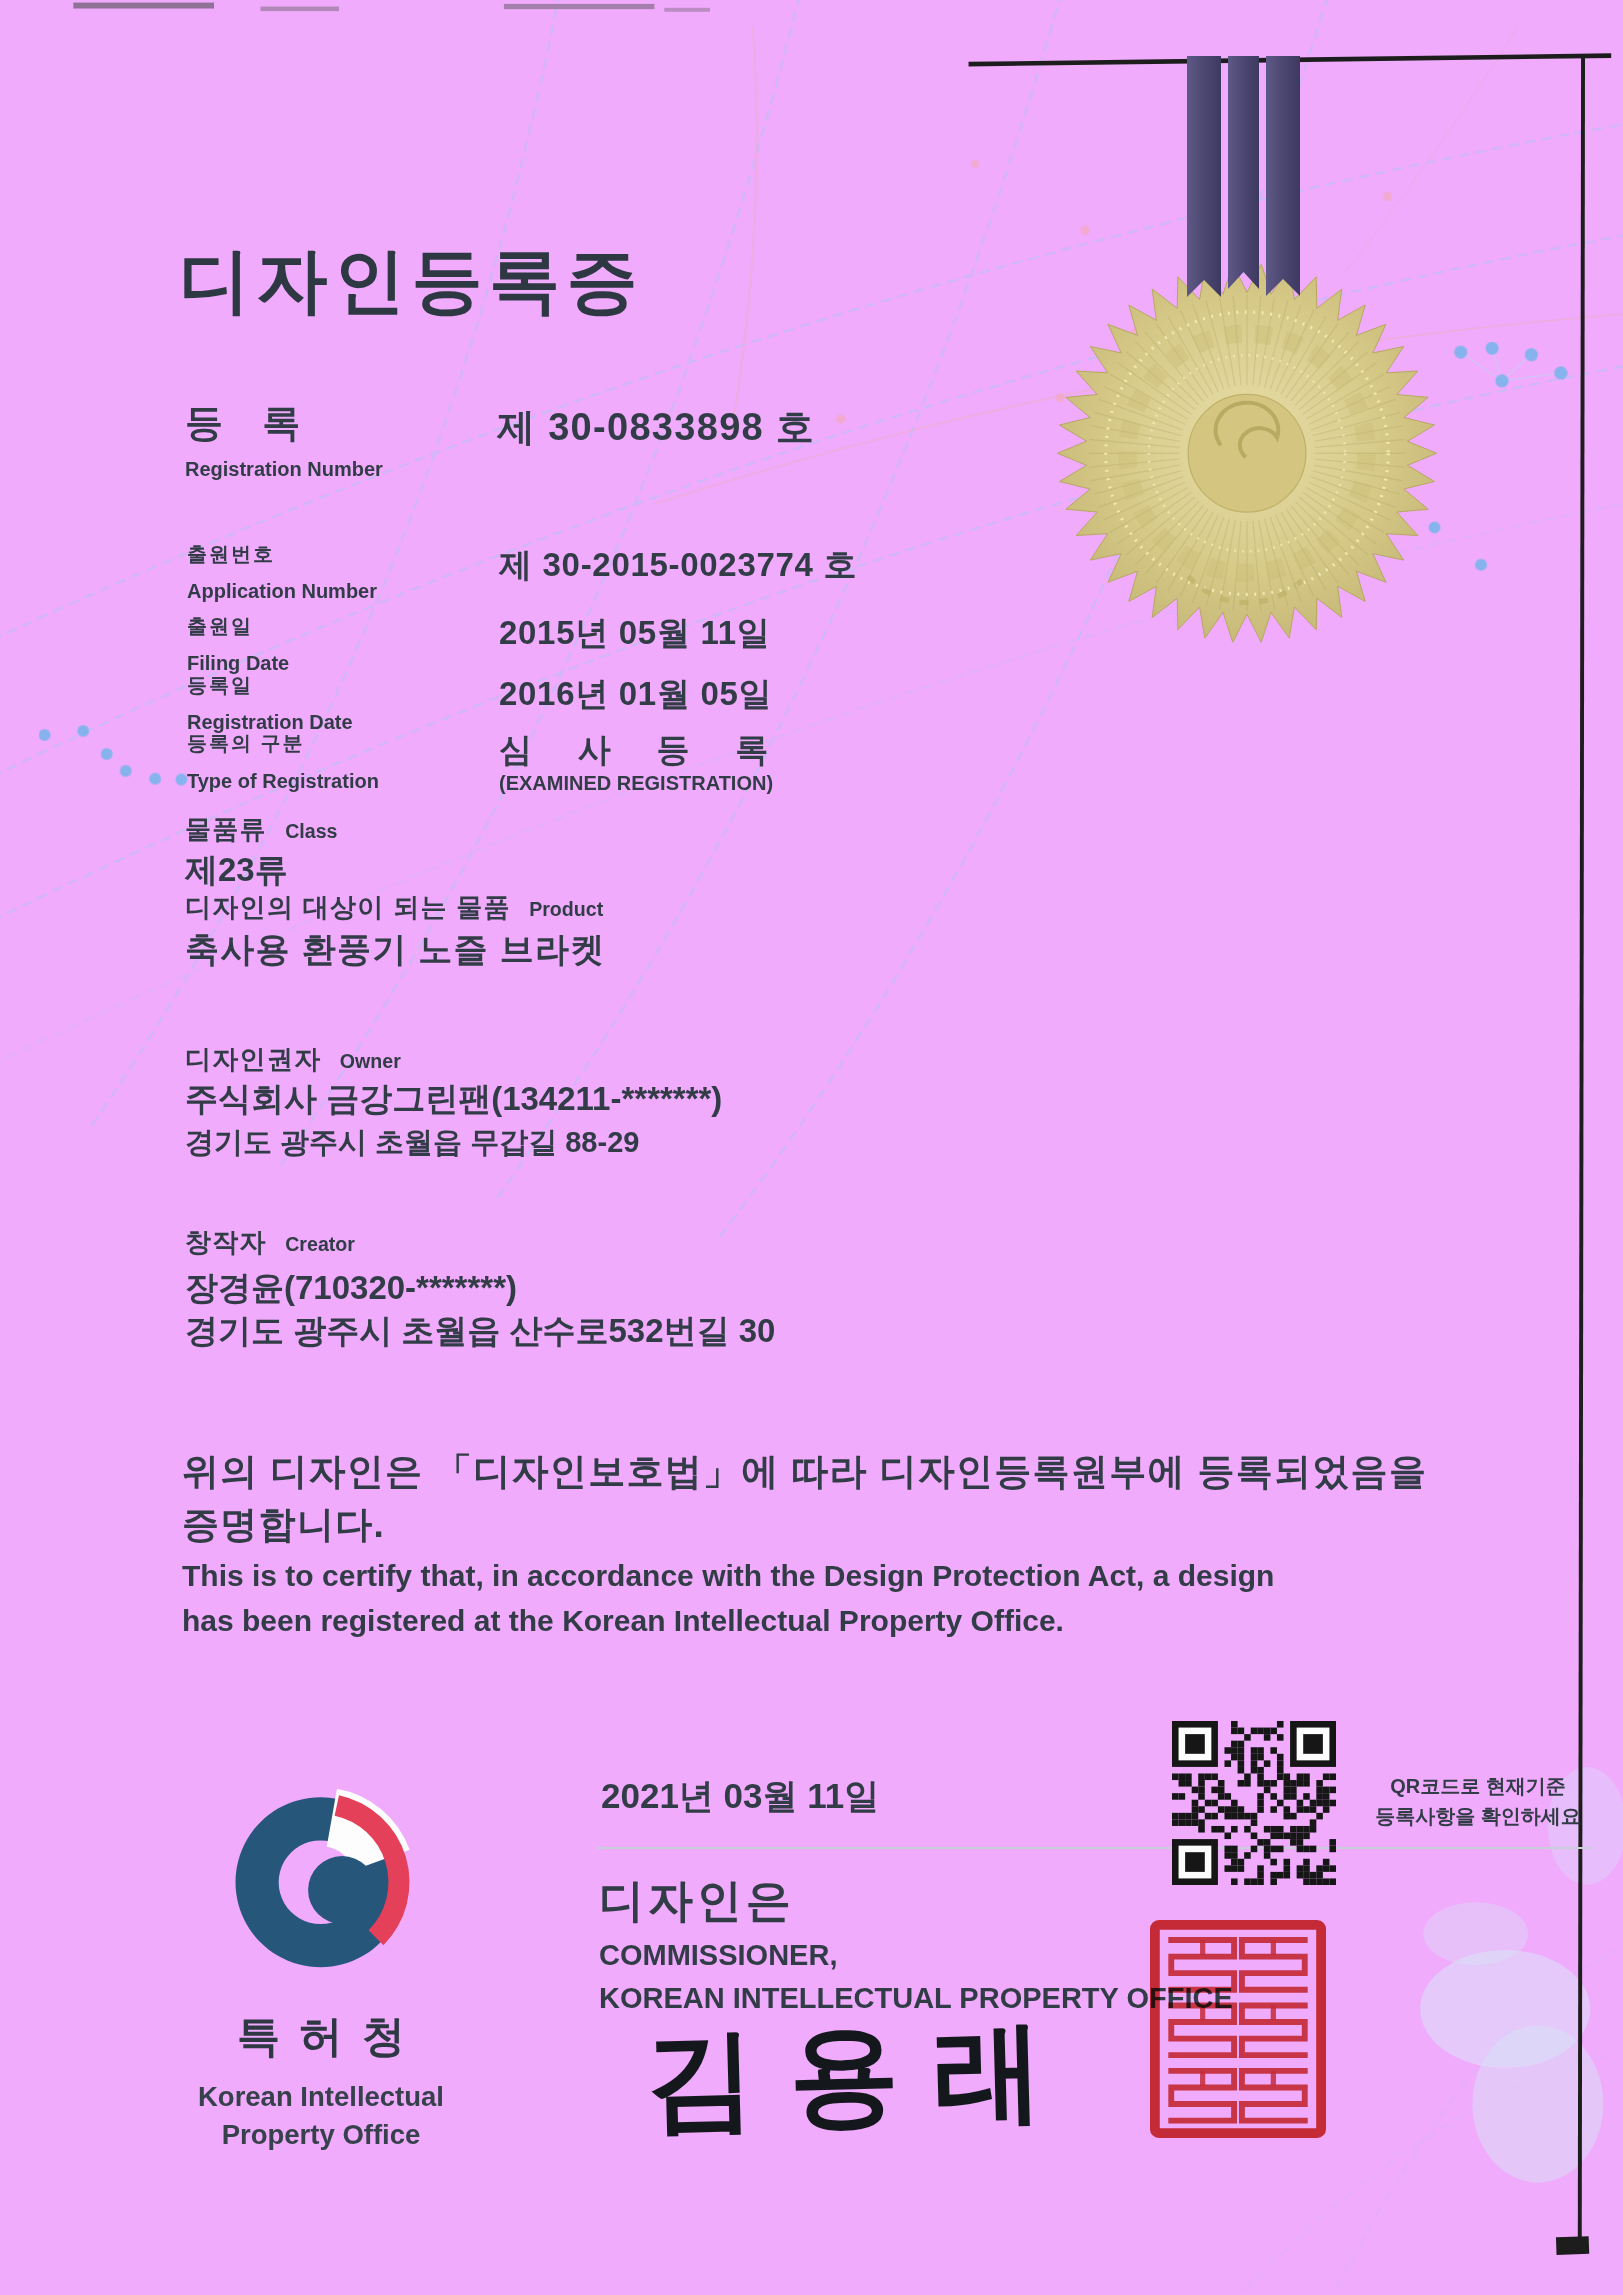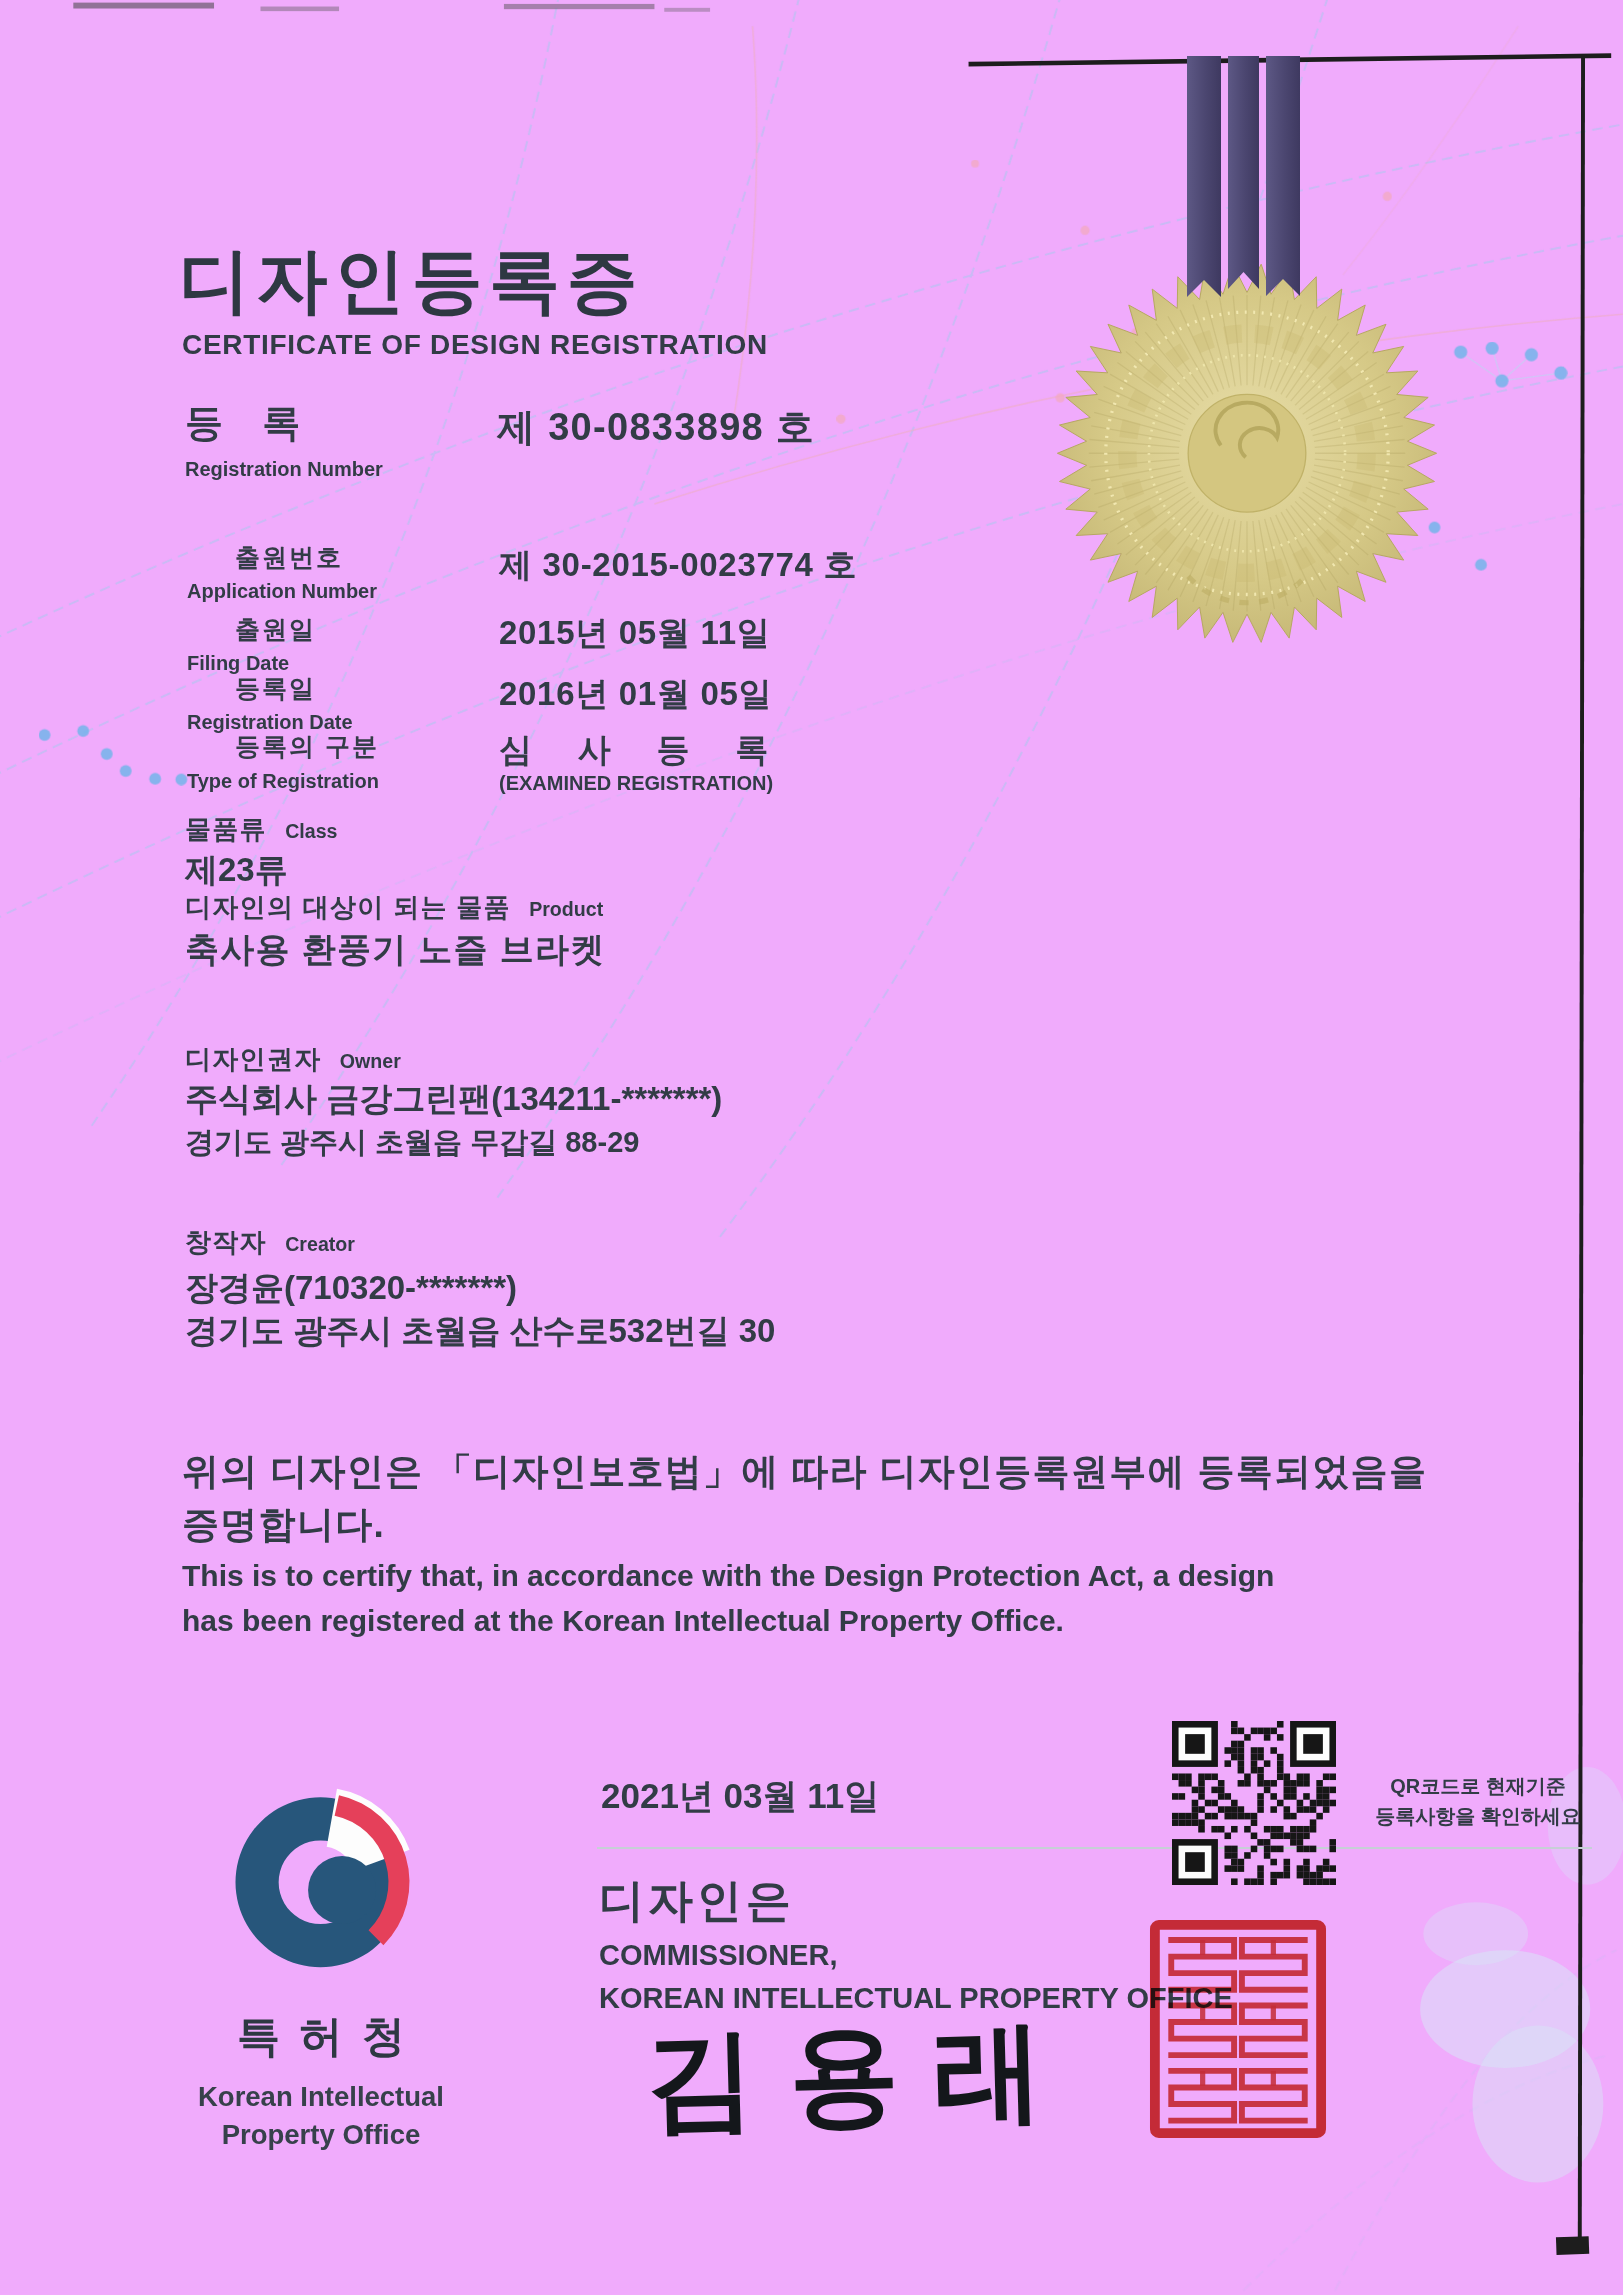--- a/index.html
+++ b/index.html
@@ -12,21 +12,21 @@
 
   
   .title-ko{left:179px;top:234px;font-size:71px;font-weight:bold;letter-spacing:6.5px;color:#2e3842;}
   .title-en{left:182px;top:329px;font-size:28px;font-weight:bold;letter-spacing:0.7px;}
 
   .reg-label{left:185px;top:398px;font-size:38px;font-weight:bold;letter-spacing:14.4px;}
   .reg-sub{left:185px;top:458px;font-size:20px;font-weight:bold;}
   .reg-value{left:497px;top:402px;font-size:38px;font-weight:bold;letter-spacing:1.3px;}
 
   
-  .f-label{font-size:25px;font-weight:bold;letter-spacing:2px;margin-left:48px;}
+  .f-label{font-size:20px;font-weight:bold;letter-spacing:2px;}
   .f-sub{font-size:20px;font-weight:bold;}
   .f-value{font-size:33px;font-weight:bold;letter-spacing:0.7px;}
   .fl1{left:187px;top:541px;} .fs1{left:187px;top:580px;} .fv1{left:499px;top:543px;}
   .fl2{left:187px;top:613px;} .fs2{left:187px;top:652px;} .fv2{left:499px;top:611px;}
   .fl3{left:187px;top:672px;} .fs3{left:187px;top:711px;} .fv3{left:499px;top:672px;}
   .fl4{left:187px;top:730px;} .fs4{left:187px;top:770px;}
   .fv4{left:499px;top:728px;letter-spacing:18.3px;}
   .fvs4{left:499px;top:772px;font-size:20px;font-weight:bold;}
 
   
@@ -238,21 +238,20 @@
       <circle cx="312" cy="312" r="90" fill="#d4c680" stroke="#c0b268" stroke-width="2"></circle>
       <path d="M272 300 a48 42 0 1 1 86 -12 a30 26 0 1 0 -48 30" fill="none" stroke="#b3a45c" stroke-width="6" opacity="0.85"></path>
       <path d="M 222 500 A 120 120 0 0 0 402 500" fill="none" stroke="#bdae64" stroke-width="8" stroke-dasharray="14 16" opacity="0.6"></path>
     </svg>
 
   <div class="ribbon r-a"></div>
   <div class="ribbon r-b"></div>
   <div class="ribbon r-c"></div>
 
   <div class="abs title-ko">디자인등록증</div>
-  <div class="abs title-en">CERTIFICATE OF DESIGN REGISTRATION</div>
 
   <div class="abs reg-label">등 록</div>
   <div class="abs reg-sub">Registration Number</div>
   <div class="abs reg-value">제 30-0833898 호</div>
 
   <div class="abs f-label fl1">출원번호</div>
   <div class="abs f-sub fs1">Application Number</div>
   <div class="abs f-value fv1">제 30-2015-0023774 호</div>
 
   <div class="abs f-label fl2">출원일</div>

